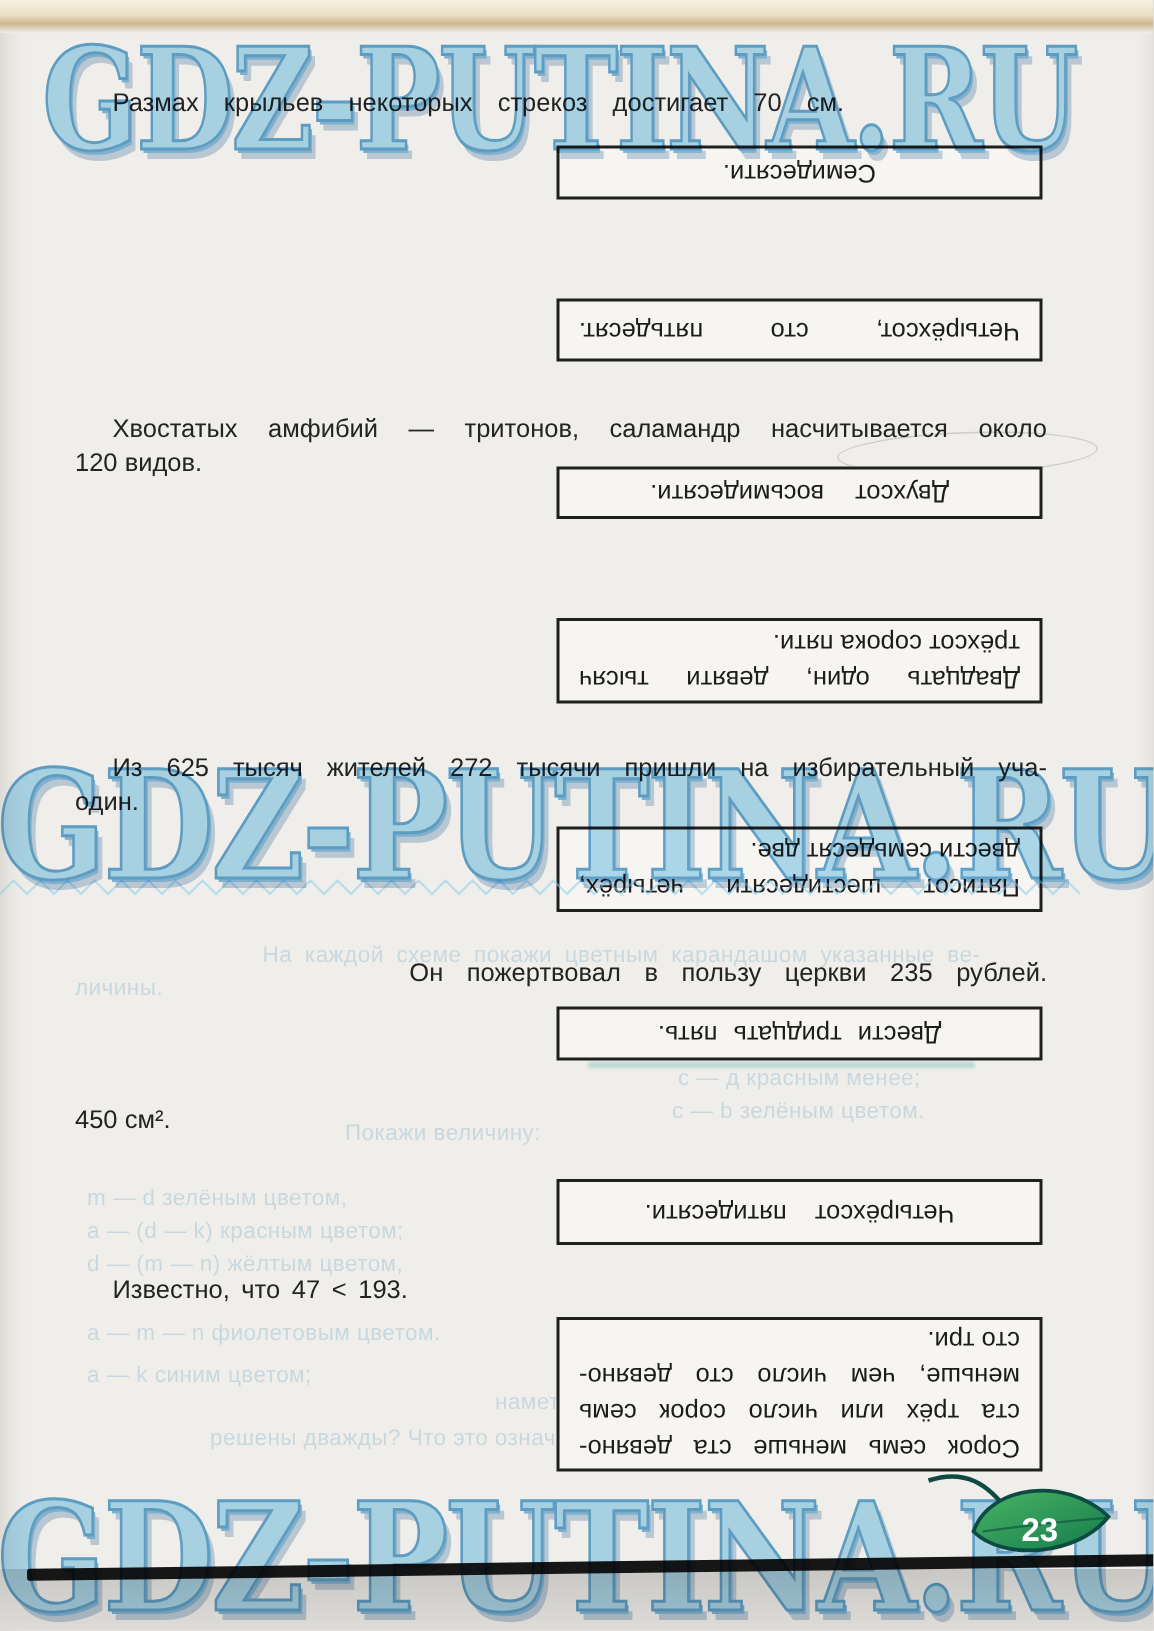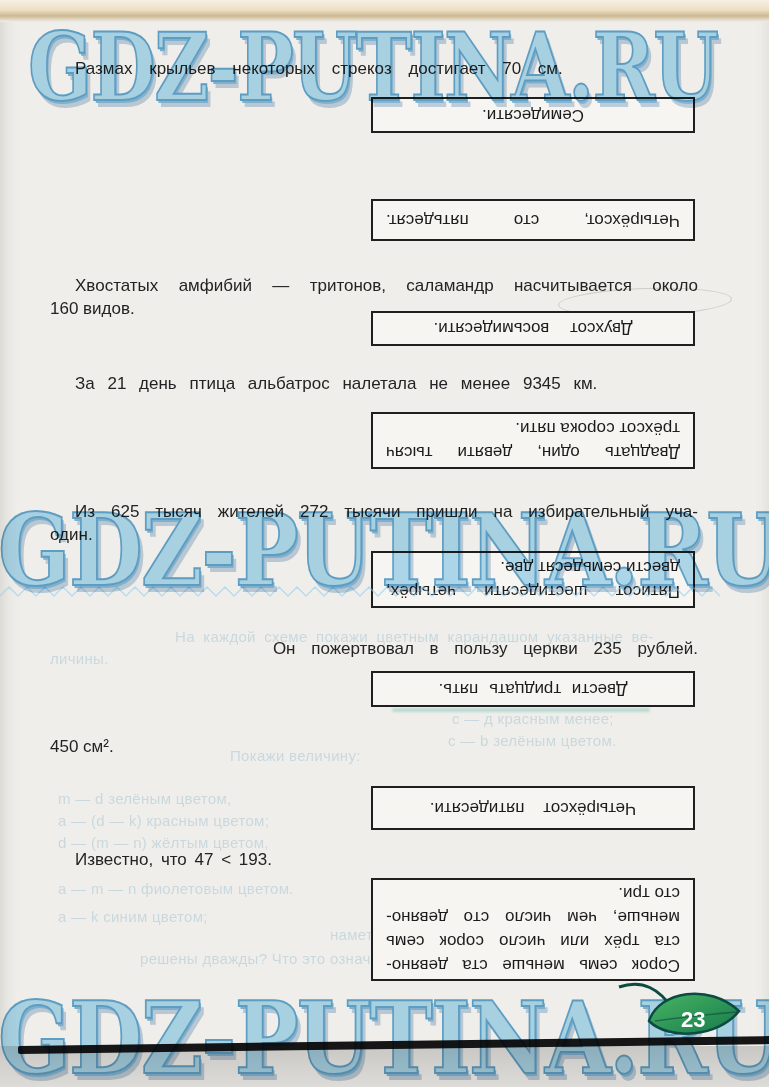--- a/index.html
+++ b/index.html
@@ -97,31 +97,28 @@
   </div>
 
   <div class="abox b2">
     <div class="flip">
         <div class="al j">Четырёхсот, сто пятьдесят.</div>
       </div>
   </div>
 
   <div class="para p3">
     <div class="pl indent jlast">Хвостатых амфибий — тритонов, саламандр насчитывается около</div>
-    <div class="pl">160 видов.</div>
+    <div class="pl">120 видов.</div>
   </div>
   <div class="abox b3">
     <div class="flip">
         <div class="al c aws16">Двухсот восьмидесяти.</div>
       </div>
   </div>
 
-  <div class="para p4">
-    <div class="pl indent ws8">За 21 день птица альбатрос налетала не менее 9345 км.</div>
-  </div>
   <div class="abox b4">
     <div class="flip">
       <div class="al j">Двадцать один, девяти тысяч</div>
       <div class="al l">трёхсот сорока пяти.</div>
     </div>
   </div>
 
   <div class="para p5">
     <div class="pl indent jlast">Из 625 тысяч жителей 272 тысячи пришли на избирательный уча-</div>
     <div class="pl">один.</div>

